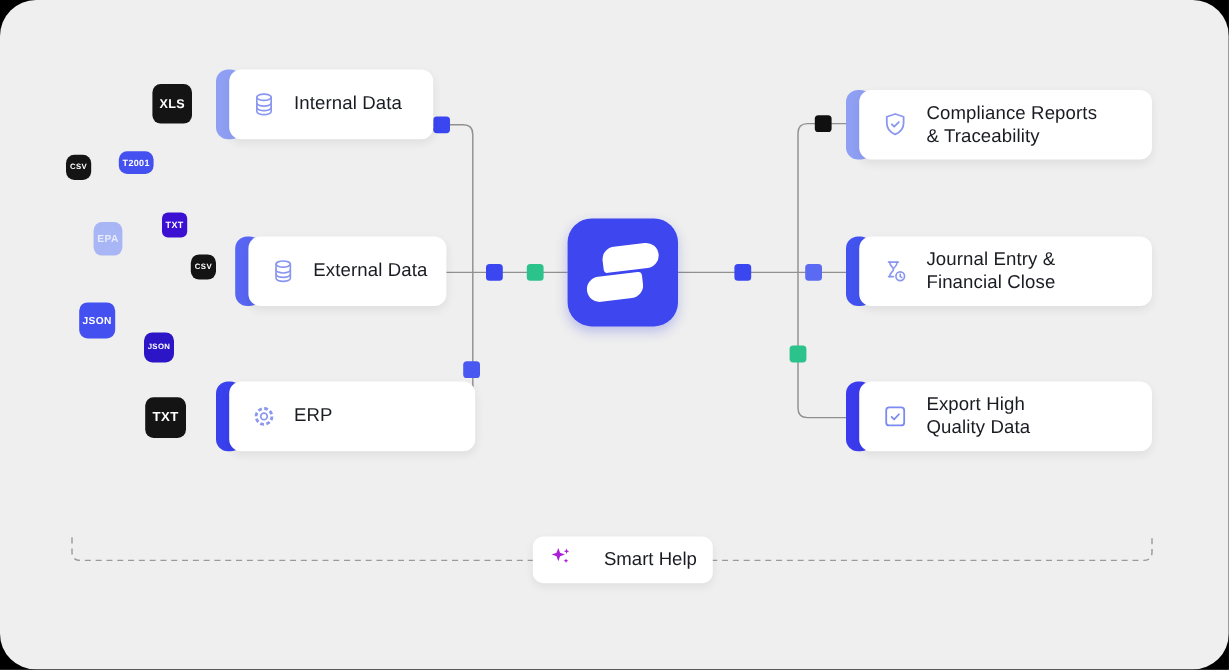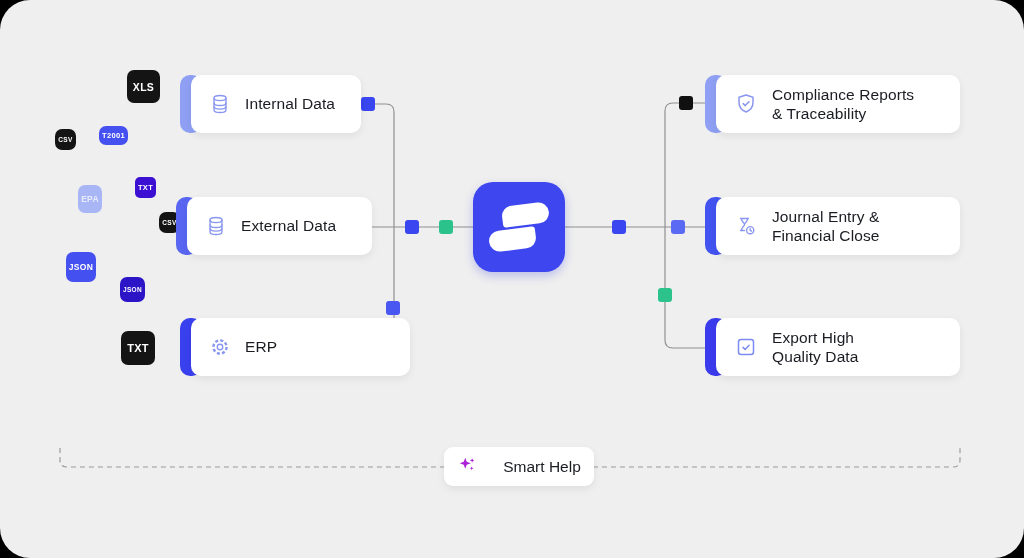--- a/index.html
+++ b/index.html
@@ -13,23 +13,23 @@
   .card .body{position:absolute;left:11px;top:0;right:0;height:58px;background:#ffffff;border-radius:10px;
               box-shadow:0 3px 8px rgba(20,20,40,.07);display:flex;align-items:center;}
   .card .cicon{margin-left:18px;display:flex;align-items:center;}
   .card .clabel{margin-left:14px;font-size:15.5px;font-weight:500;color:#1a1c22;line-height:1.25;letter-spacing:.1px;}
   .acc-light{background:#8fa0f4;}
   .acc-mid{background:#5866f2;}
   .acc-blue{background:#3940ee;}
   .acc-journal{background:#4353f0;}
   .acc-export{background:#3b3bee;}
 
-  #card-internal{left:180px;top:75px;width:181px;}
-  #card-external{left:176px;top:197px;width:196px;}
-  #card-erp{left:180px;top:318px;width:216px;padding-left:14px;}
+  #card-internal{left:180px;top:58px;width:181px;}
+  #card-external{left:196px;top:197px;width:176px;}
+  #card-erp{left:180px;top:318px;width:216px;}
   #card-compliance{left:705px;top:75px;width:255px;}
   #card-journal{left:705px;top:197px;width:255px;}
   #card-export{left:705px;top:318px;width:255px;}
 
   
   .hub{position:absolute;left:473px;top:182px;width:92px;height:90px;border-radius:20px;background:#3d46ef;
        box-shadow:0 4px 10px rgba(40,50,220,.25);}
   .hub .pill{position:absolute;background:#fff;width:47px;height:21px;}
   .hub .pill.top{left:29px;top:22px;border-radius:13px 13px 13px 4px;transform:rotate(-7deg);}
   .hub .pill.bot{left:16px;top:47px;border-radius:13px 4px 13px 13px;transform:rotate(-7deg);}

